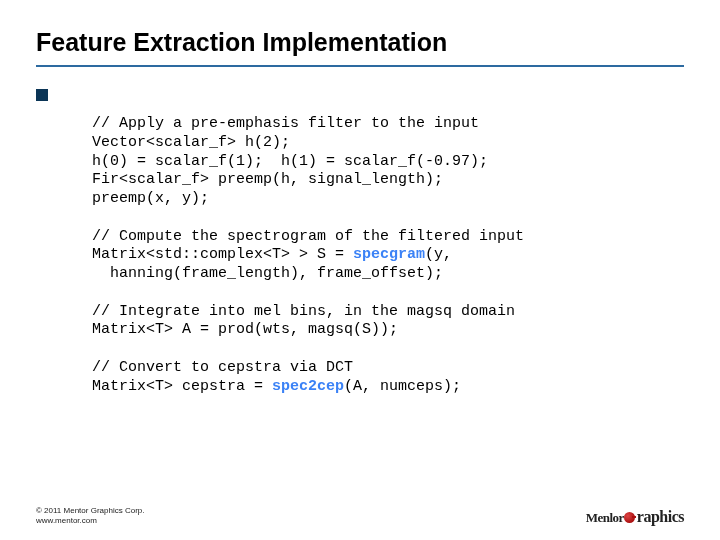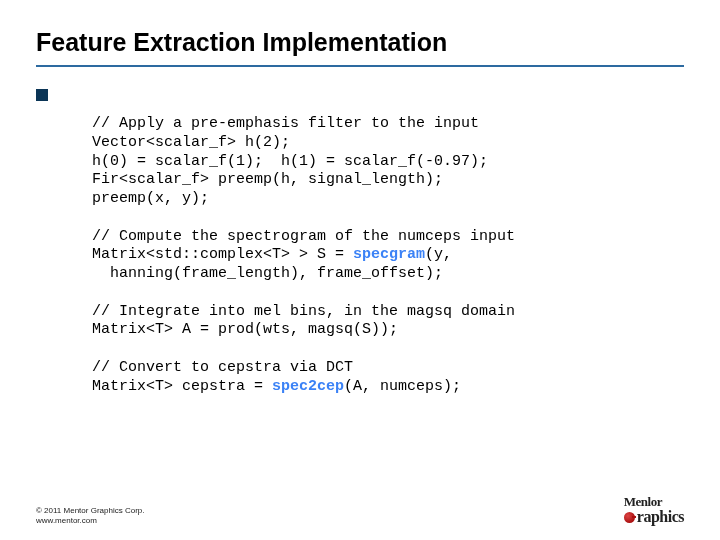--- a/index.html
+++ b/index.html
@@ -8,21 +8,21 @@
   .title { font-size: 25px; font-weight: 700; padding-bottom: 4px; }
   .rule { border: none; border-top: 2px solid #2d6aa0; margin-top: 4px; margin-bottom: 22px; }
   .bullet-row { display: flex; align-items: center; gap: 10px; margin-bottom: 14px; }
   .bullet-sq { width: 12px; height: 12px; background: #0b3556; flex: none; }
   .bullet-text { font-size: 20px; }
   .code { font-family: "Courier New", Courier, monospace; font-size: 15px; line-height: 1.25; white-space: pre; margin-left: 56px; }
   .code .hl { color: #3b82f6; font-weight: 700; }
   .footer { position: absolute; left: 36px; right: 36px; bottom: 14px; display: flex; align-items: flex-end; justify-content: space-between; font-size: 8px; color: #222; }
   .footer-left { flex: 1; }
   .footer-right { text-align: left; line-height: 1.25; margin-right: 10px; }
-  .logo { display: flex; flex-direction: column; align-items: flex-start; }
+  .logo { display: flex; flex-direction: row; align-items: flex-start; }
   .logo-top { font-family: Georgia, 'Times New Roman', serif; font-weight: 700; font-size: 13px; letter-spacing: -0.5px; }
   .logo-bot { display: flex; align-items: center; gap: 2px; font-family: Georgia, 'Times New Roman', serif; font-weight: 700; font-size: 16px; letter-spacing: -0.5px; margin-top: -2px; }
   .logo-g { display: inline-block; width: 11px; height: 11px; border-radius: 50%; background: radial-gradient(circle at 35% 35%, #d44 0%, #a11 70%); position: relative; }
   .logo-g::after { content: ""; position: absolute; right: -1px; top: 4px; width: 4px; height: 2px; background: #a11; }
 </style>
 </head>
 <body>
 
 <div class="slide">
   <div class="title">Feature Extraction Implementation</div>
@@ -31,21 +31,21 @@
   <div class="bullet-row">
     <span class="bullet-sq"></span>
   </div>
 
   <div class="code"><span>// Apply a pre-emphasis filter to the input</span>
 <span>Vector&lt;scalar_f&gt; h(2);</span>
 <span>h(0) = scalar_f(1);  h(1) = scalar_f(-0.97);</span>
 <span>Fir&lt;scalar_f&gt; preemp(h, signal_length);</span>
 <span>preemp(x, y);</span>
 <span></span>
-<span>// Compute the spectrogram of the numceps input</span>
+<span>// Compute the spectrogram of the filtered input</span>
 <span>Matrix&lt;std::complex&lt;T&gt; &gt; S = </span><span class="hl">specgram</span><span>(y,</span>
 <span>  hanning(frame_length), frame_offset);</span>
 <span></span>
 <span>// Integrate into mel bins, in the magsq domain</span>
 <span>Matrix&lt;T&gt; A = prod(wts, magsq(S));</span>
 <span></span>
 <span>// Convert to cepstra via DCT</span>
 <span>Matrix&lt;T&gt; cepstra = </span><span class="hl">spec2cep</span><span>(A, numceps);</span></div>
 
   <div class="footer">

